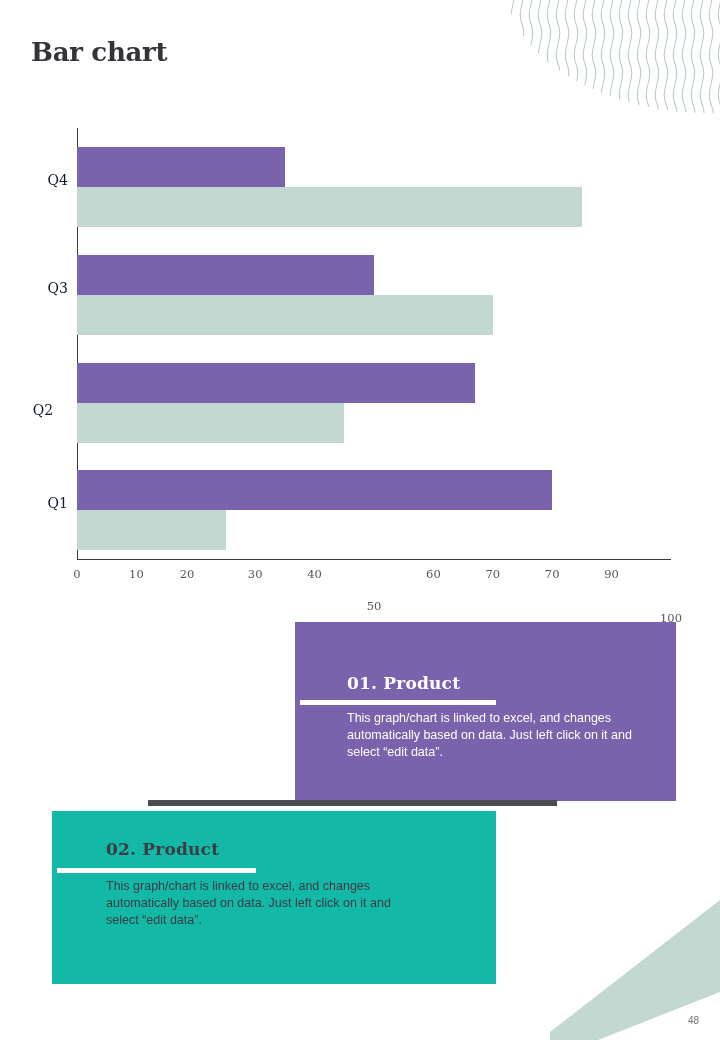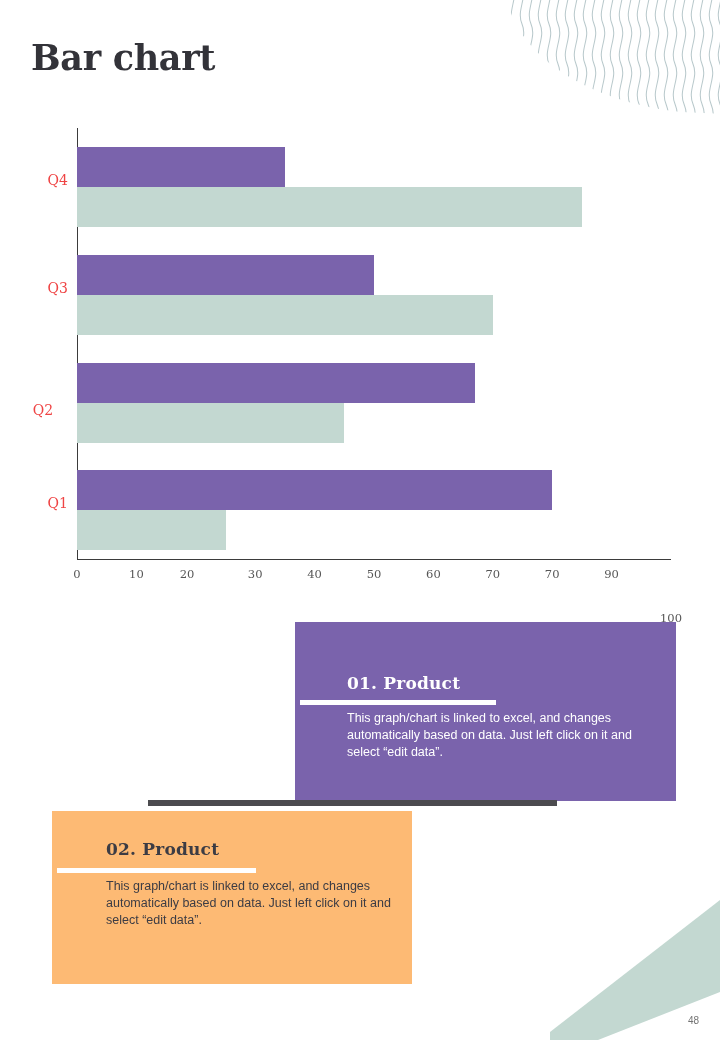--- a/index.html
+++ b/index.html
@@ -43,21 +43,21 @@
     pointer-events: none;
   }
 
   
   .page-title {
     position: absolute;
     left: 31px;
     top: 37px;
     font-family: "DejaVu Serif", serif;
     font-weight: bold;
-    font-size: 35px;
+    font-size: 26px;
     letter-spacing: -0.3px;
     color: #333339;
     white-space: nowrap;
   }
 
   
   .chart {
     position: absolute;
     left: 0;
     top: 0;
@@ -98,21 +98,21 @@
     left: 0;
     height: 40px;
   }
   .bar.series-a { top: 19px; background: #7a63ac; }
   .bar.series-b { top: 59px; background: #c3d8d1; }
 
   .ylabel {
     position: absolute;
     font-family: "DejaVu Serif", serif;
     font-size: 14px;
-    color: #ef4444;
+    color: #0f172a;
     text-align: right;
     width: 50px;
     left: 18px;
   }
   .xlabel {
     position: absolute;
     top: 567px;
     font-family: "DejaVu Serif", serif;
     font-size: 11.5px;
     color: #565656;
@@ -129,23 +129,23 @@
     left: 295px;
     top: 622px;
     width: 381px;
     height: 179px;
     background: #7a63ac;
     text-decoration: underline;
   }
   .card-green {
     left: 52px;
     top: 811px;
-    width: 360px;
+    width: 444px;
     height: 173px;
-    background: #fdba74;
+    background: #14b8a6;
   }
   .card-heading {
     position: absolute;
     font-family: "DejaVu Serif", serif;
     font-weight: bold;
     font-size: 17px;
     letter-spacing: 0.2px;
     white-space: nowrap;
   }
   .card-rule {
@@ -263,21 +263,21 @@
         <div class="ylabel" style="top: 279.625px;">Q3</div>
         <div class="ylabel" style="top: 402px; text-align: center;">Q2</div>
         <div class="ylabel" style="top: 495.125px;">Q1</div>
       </div>
     <div class="x-axis-labels">
         <div class="xlabel" style="left: 57px;">0</div>
         <div class="xlabel" style="left: 116.4px;">10</div>
         <div class="xlabel" style="left: 167px;">20</div>
         <div class="xlabel" style="left: 235.2px;">30</div>
         <div class="xlabel" style="left: 294.6px;">40</div>
-        <div class="xlabel" style="left: 354px;">50</div>
+        <div class="xlabel" style="left: 354px; margin-top: 32px;">50</div>
         <div class="xlabel" style="left: 413.4px;">60</div>
         <div class="xlabel" style="left: 472.8px;">70</div>
         <div class="xlabel" style="left: 532.2px;">70</div>
         <div class="xlabel" style="left: 591.6px;">90</div>
         <div class="xlabel" style="left: 651px; margin-top: 44px;">100</div>
       </div>
   </div>
 
   <div class="card card-purple">
     <div class="card-heading">01. Product</div>

